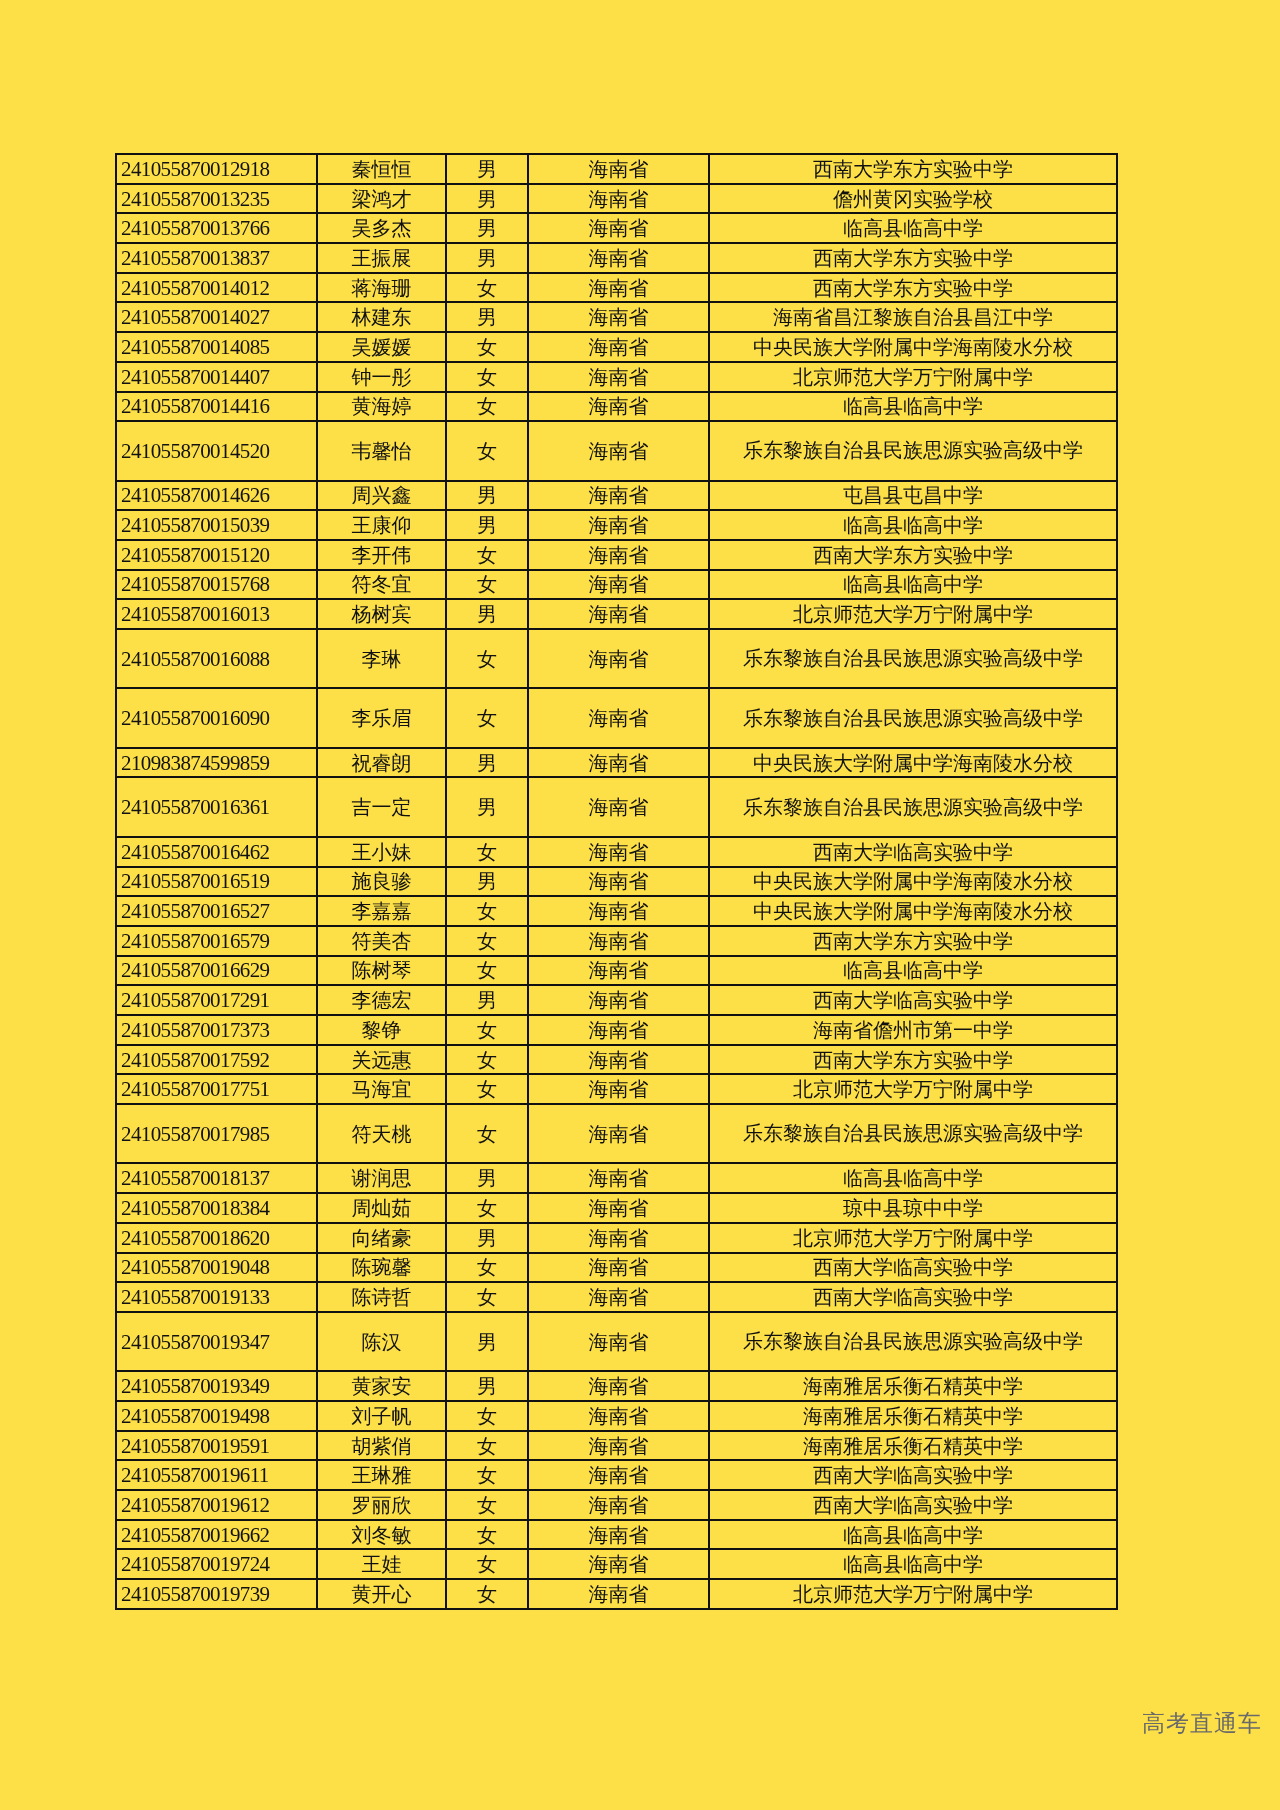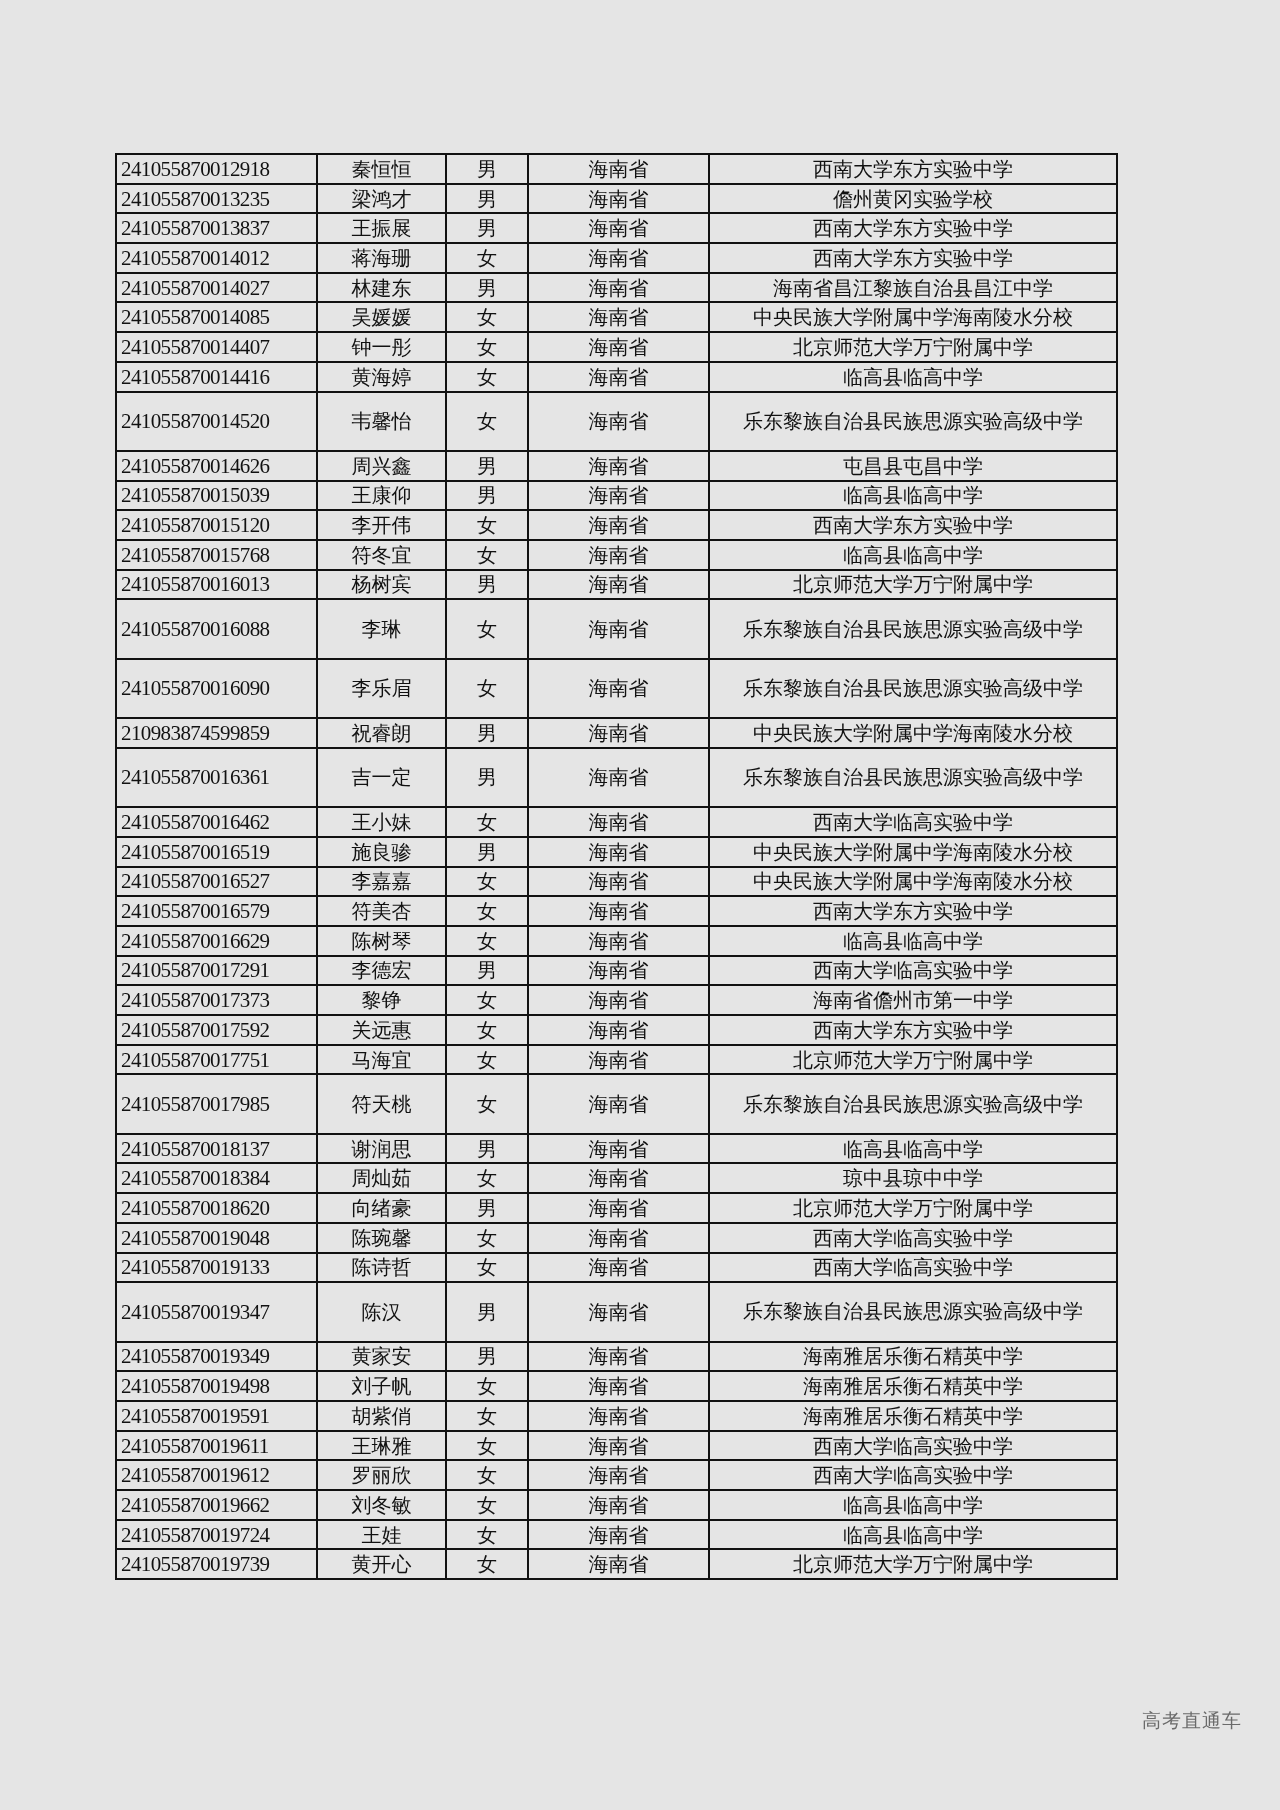--- a/index.html
+++ b/index.html
@@ -13,21 +13,21 @@
       position: relative;
       overflow: hidden;
       font-family: "DejaVu Serif", "Liberation Serif", serif;
       color: #111111;
     }
     .page {
       position: absolute;
       left: 0; top: 0;
       width: 1280px;
       height: 1810px;
-      background: #e5e5e5;
+      background: #fde047;
     }
     table.roster {
       position: absolute;
       left: 115px;
       top: 153px;
       width: 1001px;
       border-collapse: collapse;
       table-layout: fixed;
       border: 2px solid #111;
     }
@@ -66,21 +66,21 @@
     col.c-id { width: 201px; }
     col.c-name { width: 129px; }
     col.c-gender { width: 82px; }
     col.c-prov { width: 181px; }
     col.c-school { width: 408px; }
     .watermark {
       position: absolute;
       left: 1142px;
       top: 1708px;
       font-family: Liberation Mono, monospace;
-      font-size: 19px;
+      font-size: 23px;
       color: #6a6a6a;
       letter-spacing: 1px;
     }
   </style>
 </head>
 <body>
 
 <div class="page">
   <table class="roster">
     <colgroup>
@@ -99,20 +99,27 @@
           <td class="school">西南大学东方实验中学</td>
         </tr>
         <tr>
           <td class="id">241055870013235</td>
           <td class="name">梁鸿才</td>
           <td class="gender">男</td>
           <td class="prov">海南省</td>
           <td class="school">儋州黄冈实验学校</td>
         </tr>
         <tr>
+          <td class="id">241055870013766</td>
+          <td class="name">吴多杰</td>
+          <td class="gender">男</td>
+          <td class="prov">海南省</td>
+          <td class="school">临高县临高中学</td>
+        </tr>
+        <tr>
           <td class="id">241055870013837</td>
           <td class="name">王振展</td>
           <td class="gender">男</td>
           <td class="prov">海南省</td>
           <td class="school">西南大学东方实验中学</td>
         </tr>
         <tr>
           <td class="id">241055870014012</td>
           <td class="name">蒋海珊</td>
           <td class="gender">女</td>

